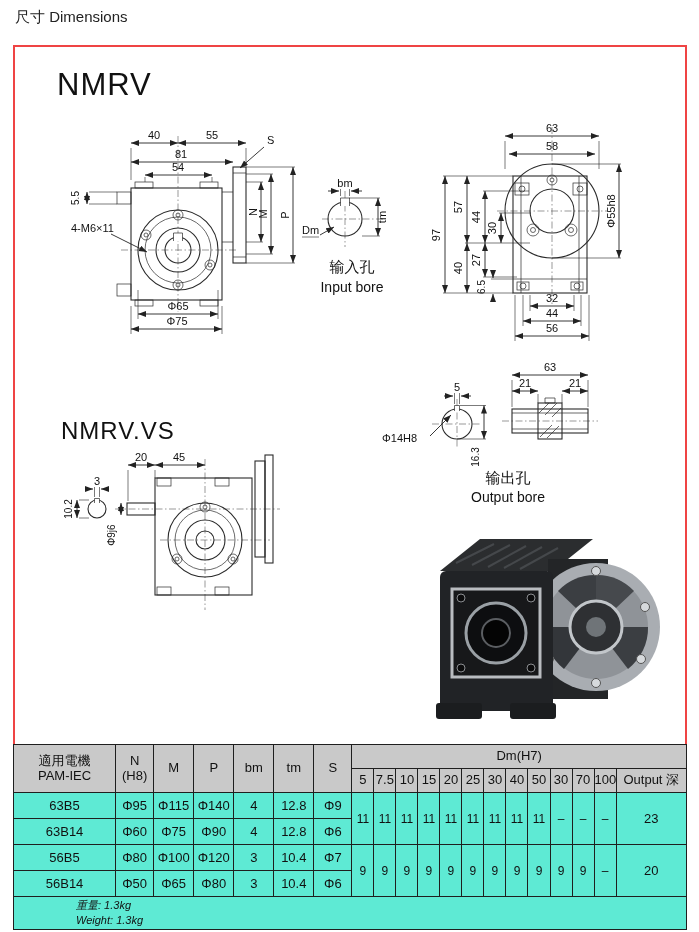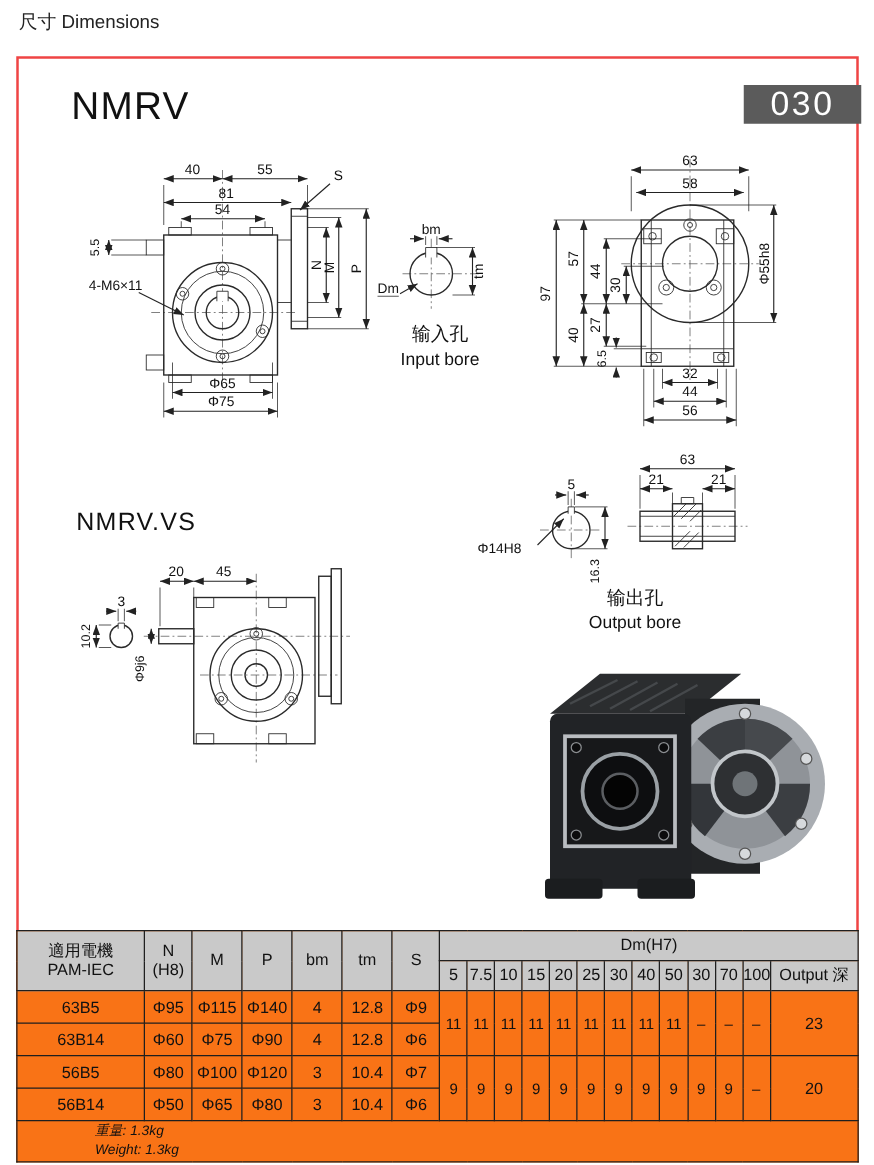--- a/index.html
+++ b/index.html
@@ -2,38 +2,38 @@
 <html><head>
 <meta charset="utf-8">
 <style>
   html,body{margin:0;padding:0;}
   body{width:699px;height:932px;background:#fff;position:relative;
        font-family:"Liberation Sans",sans-serif;color:#1a1a1a;overflow:hidden;}
   .page-title{position:absolute;left:15px;top:8px;font-size:15px;color:#222;text-align:center;}
   .panel{position:absolute;left:13px;top:45px;width:670px;height:879px;
          border:2px solid #ef4444;background:#fff;}
   .model-title{position:absolute;left:42px;top:20px;font-size:31px;letter-spacing:1px;color:#111;}
-  .model-title.vs{left:46px;top:360px;font-size:20px;}
+  .model-title.vs{left:46px;top:370px;font-size:24px;}
   .badge{position:absolute;left:580px;top:21px;width:94px;height:31px;background:#5b5b5b;
          color:#fff;font-size:27px;line-height:31px;text-align:center;letter-spacing:2px;}
   svg.dw{position:absolute;overflow:visible;}
   svg text{font-family:"Liberation Sans",sans-serif;font-size:11px;fill:#111;}
   svg text.t10{font-size:10px;}
   svg text.cap{font-size:15px;}
   svg text.cap2{font-size:14px;}
   .ln{fill:none;stroke:#2a2a2a;stroke-width:1.1;}
   .lnt{fill:none;stroke:#2a2a2a;stroke-width:0.7;}
   .dim{fill:none;stroke:#222;stroke-width:0.9;marker-start:url(#arr);marker-end:url(#arr);}
   .dime{fill:none;stroke:#222;stroke-width:0.9;marker-end:url(#arr);}
   .ext{fill:none;stroke:#222;stroke-width:0.6;}
   .cl{fill:none;stroke:#555;stroke-width:0.6;stroke-dasharray:7 2.5 1.5 2.5;}
   .wfill{fill:#fff;stroke:none;}
   
   .dims{position:absolute;left:-2px;top:697px;width:674px;border-collapse:collapse;
-        table-layout:fixed;background:#f97316;}
+        table-layout:fixed;background:#5eead4;}
   .dims th,.dims td{border:1px solid #1f1f1f;text-align:center;vertical-align:middle;
         padding:0;font-weight:normal;font-size:13px;color:#111;}
   .dims thead th{background:#c9c9c9;line-height:1.15;}
   .dims tr.hr1{height:24px;} .dims tr.hr2{height:24px;}
   .dims tbody tr{height:26px;}
   .dims td.dm{font-size:12px;}
   .dims tr.note-row{height:33px;font-style:italic;}
   .dims tr.note-row td{text-align:left;padding-left:62px;font-size:11px;line-height:1.35;}
 </style>
 </head>
@@ -45,21 +45,20 @@
       <path d="M0,0 L8,3 L0,6 Z" fill="#222"></path>
     </marker>
   </defs>
 </svg>
 
 <div class="page-title">尺寸 Dimensions</div>
 
 <div class="panel">
 
   <div class="model-title">NMRV</div>
-  <div class="badge">030</div>
   <div class="model-title vs">NMRV.VS</div>
 
   <svg class="dw" style="left:50px;top:75px" width="275" height="240" viewBox="0 0 275 240">
 
     <line class="cl" x1="113" y1="14" x2="113" y2="190"></line>
     <line class="cl" x1="56" y1="128" x2="172" y2="128"></line>
 
     <rect class="ln" x="66" y="66" width="91" height="112"></rect>
     <rect class="lnt" x="70" y="60" width="18" height="6"></rect>
     <rect class="lnt" x="135" y="60" width="18" height="6"></rect>

